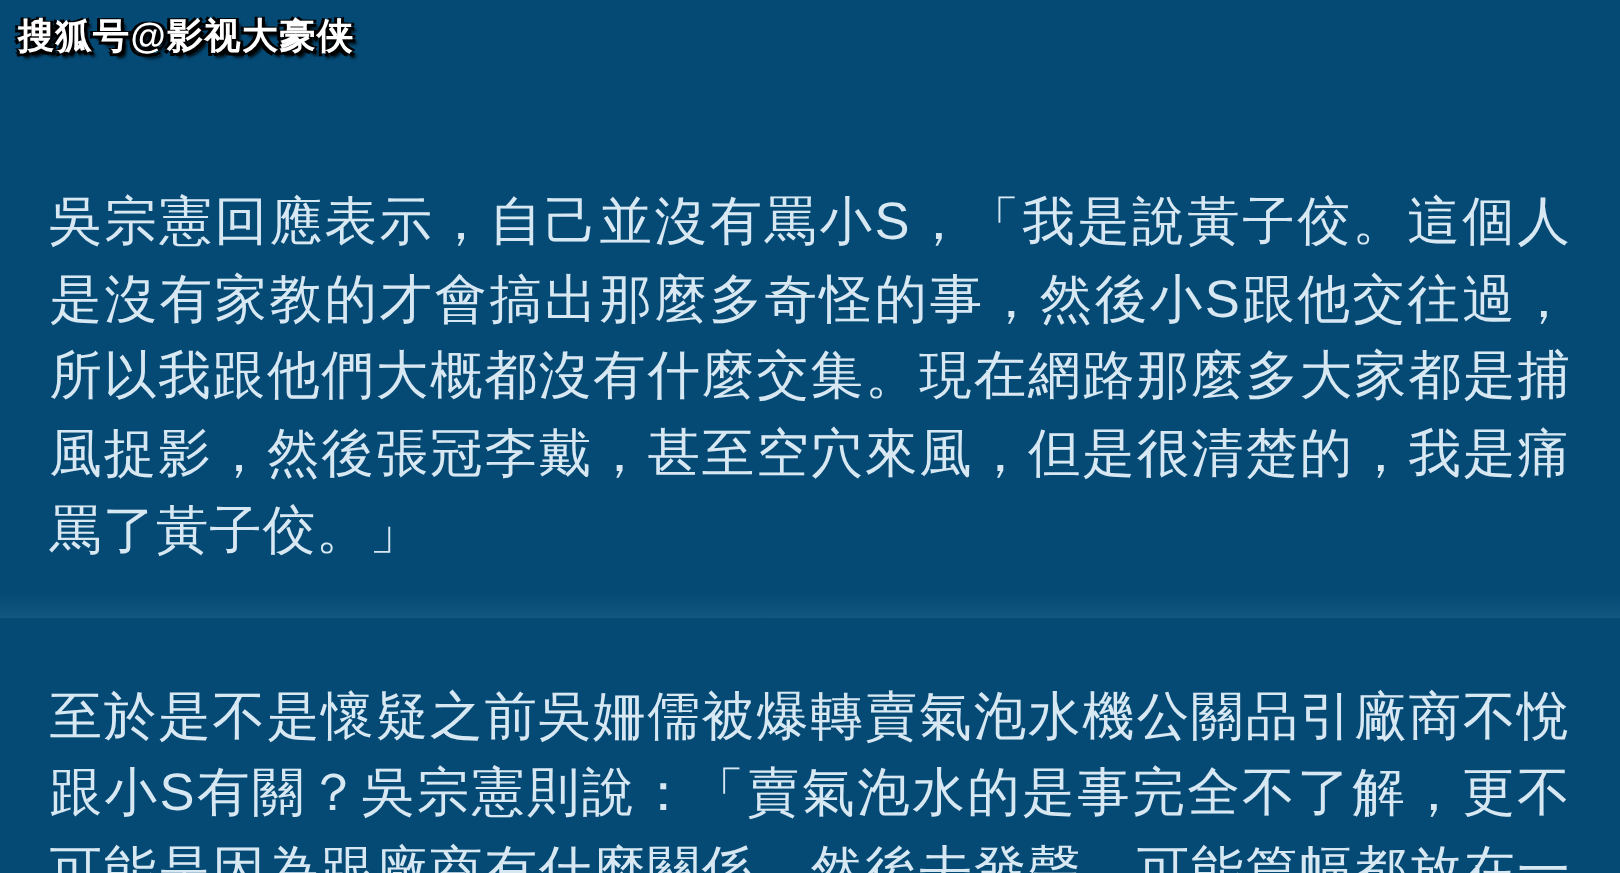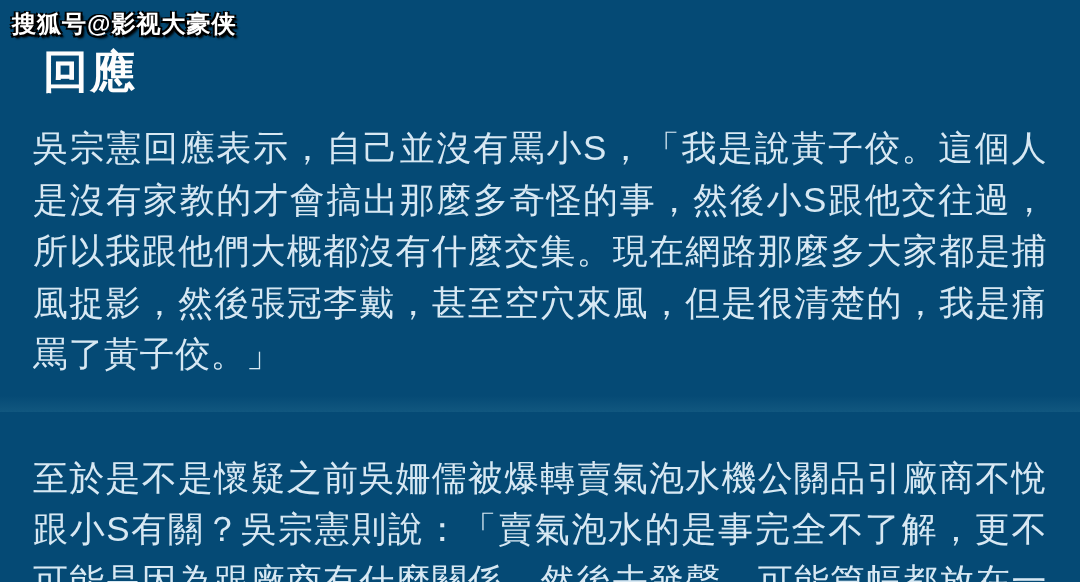--- a/index.html
+++ b/index.html
@@ -68,20 +68,19 @@
   .para-gap {
     height: 51px;
   }
 </style>
 </head>
 <body>
 
 <div class="page">
   <div class="watermark">搜狐号@影视大豪侠</div>
 
-  <h1 class="heading">回應</h1>
 
   <div class="body-text">
     <p class="para">吳宗憲回應表示，自己並沒有罵小S，「我是說黃子佼。這個人是沒有家教的才會搞出那麼多奇怪的事，然後小S跟他交往過，所以我跟他們大概都沒有什麼交集。現在網路那麼多大家都是捕風捉影，然後張冠李戴，甚至空穴來風，但是很清楚的，我是痛罵了黃子佼。」</p>
     <div class="para-gap"></div>
     <p class="para">至於是不是懷疑之前吳姍儒被爆轉賣氣泡水機公關品引廠商不悅跟小S有關？吳宗憲則說：「賣氣泡水的是事完全不了解，更不可能是因為跟廠商有什麼關係，然後去發聲。可能篇幅都放在一起，然後前後因果關係都沒有看完，所以只看我罵沒有家教這一部分，這個不就是斷章取義嗎？」</p>
   </div>
 </div>
 
 </body></html>

